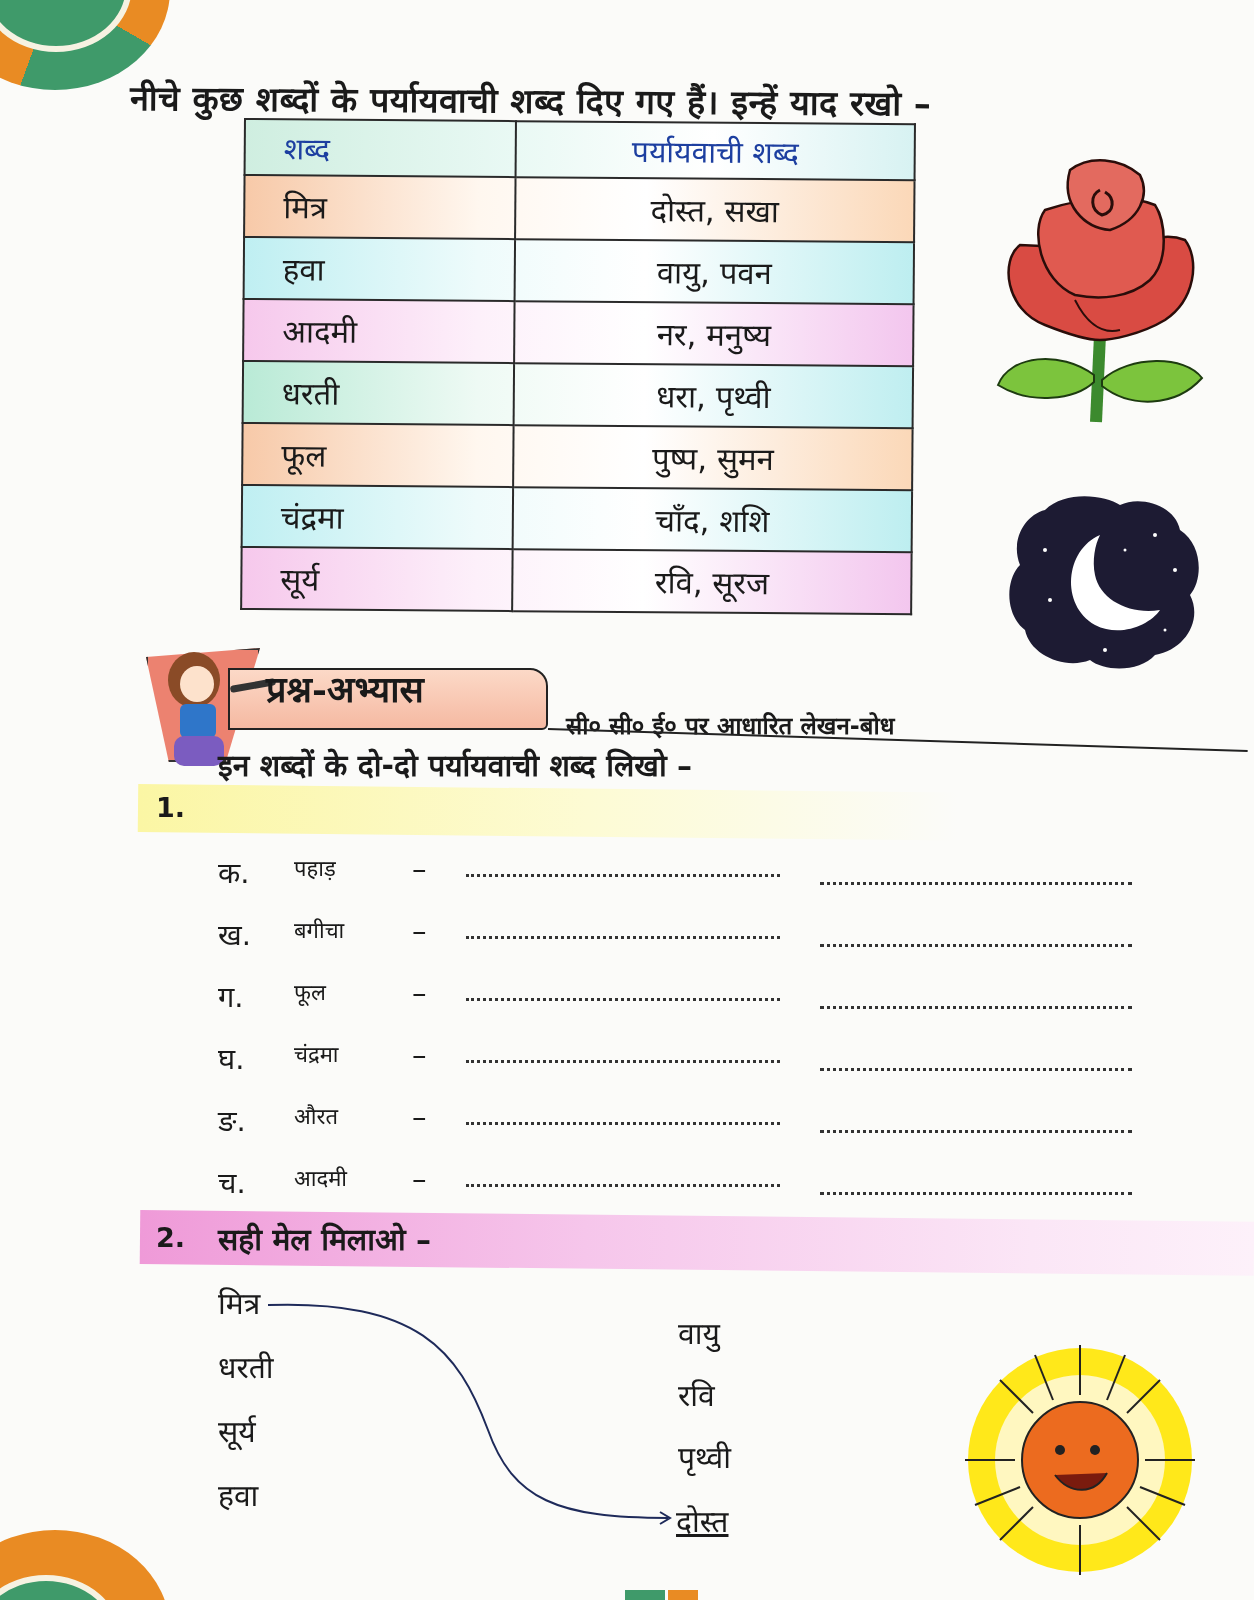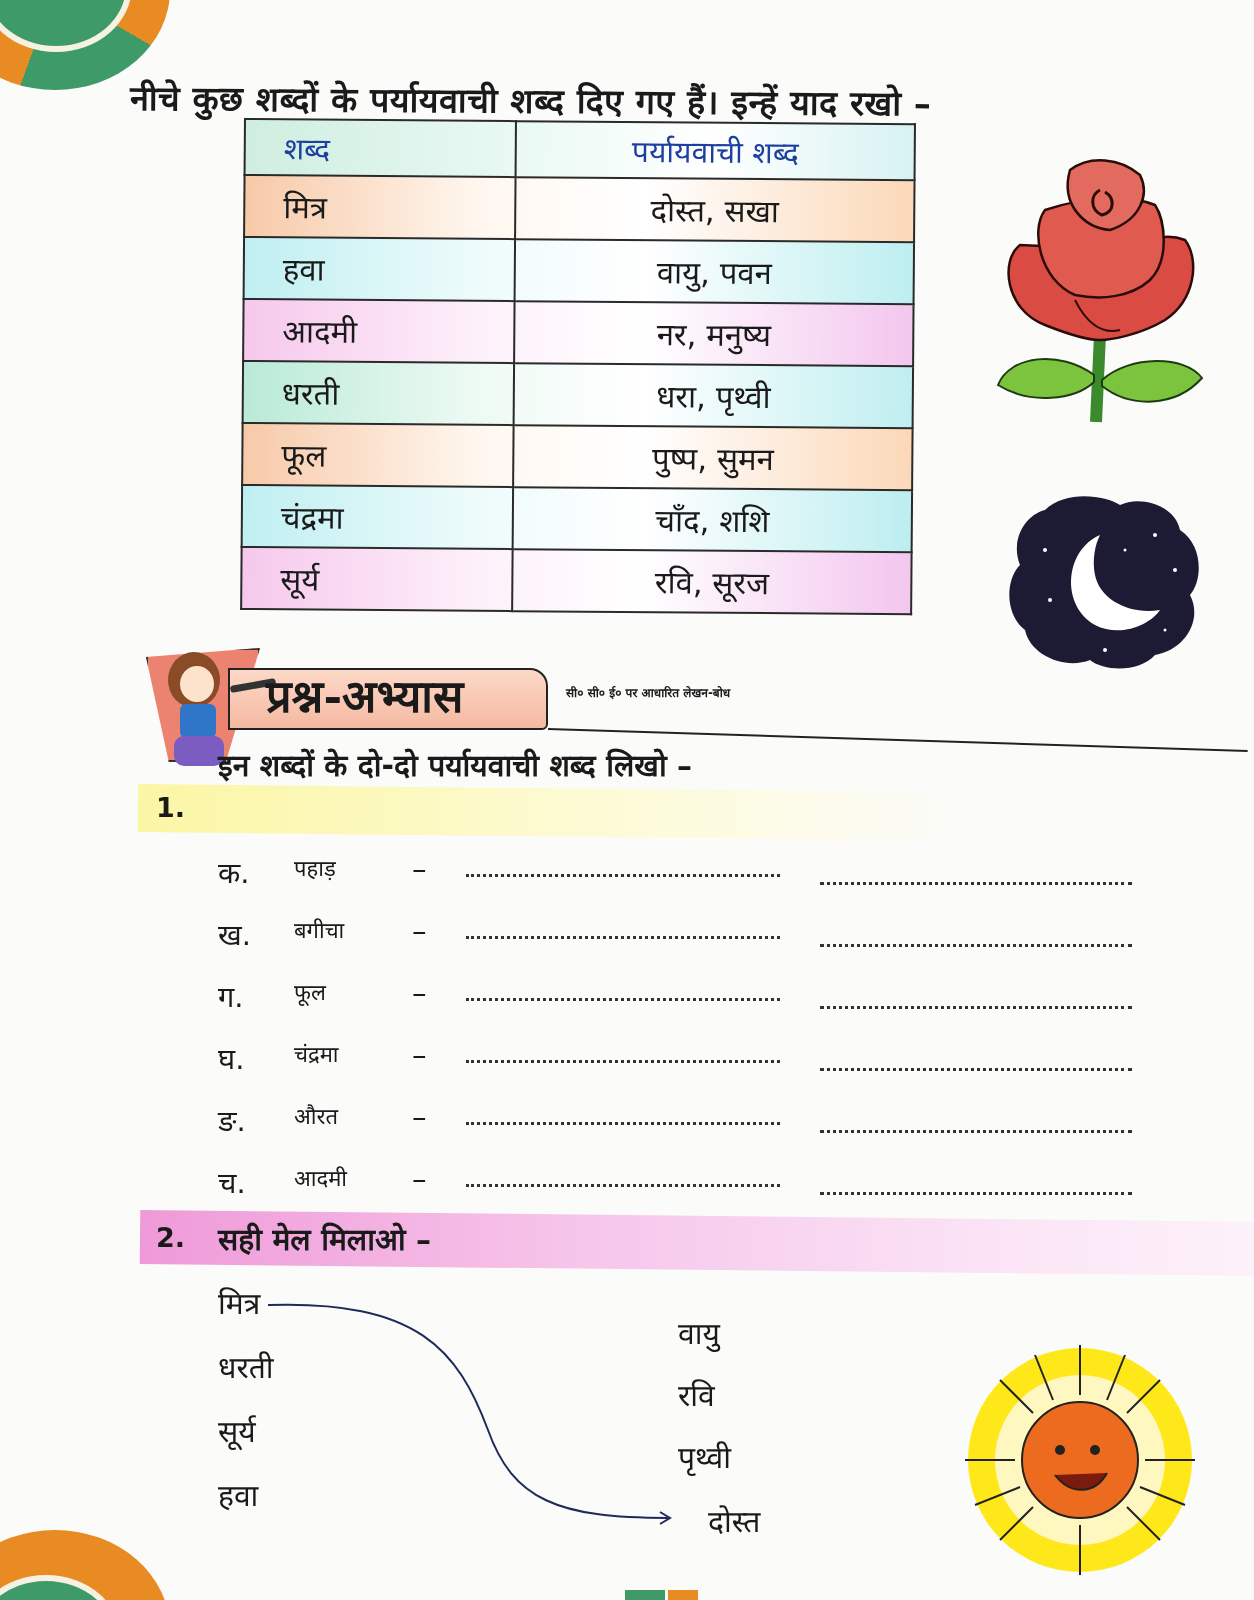--- a/index.html
+++ b/index.html
@@ -29,28 +29,28 @@
   .bg-pink { background:linear-gradient(90deg,#f6c8ec,#fdf0fa 35%,#ffffff 60%,#f3c6ee); }
   .bg-green { background:linear-gradient(90deg,#b9ead6,#eefaf4 35%,#ffffff 60%,#bfeef0); }
 
   .rose { position:absolute; left:990px; top:150px; width:220px; height:280px; }
   .moon { position:absolute; left:1005px; top:490px; width:200px; height:180px; }
   .sun { position:absolute; left:955px; top:1335px; width:250px; height:250px; }
 
   .badge-wrap { position:absolute; left:138px; top:640px; width:420px; height:130px; }
   .badge-bg { position:absolute; left:8px; top:8px; width:110px; height:110px; background:#ec8270; clip-path:polygon(0 8%,100% 0,70% 100%,20% 100%); border:2px solid #333; }
   .badge-banner { position:absolute; left:90px; top:28px; width:316px; height:58px; background:linear-gradient(#fcd9c7,#f5b9a2); border:2px solid #222; border-radius:0 18px 6px 0; }
-  .badge-text { position:absolute; left:128px; top:24px; font-size:45px; font-weight:bold; font-family:"DejaVu Serif", serif; color:#1a1a1a; }
+  .badge-text { position:absolute; left:128px; top:24px; font-size:36px; font-weight:bold; font-family:"DejaVu Serif", serif; color:#1a1a1a; }
   .girl-head { position:absolute; left:30px; top:12px; width:52px; height:56px; border-radius:50%; background:#8a4b27; }
   .girl-face { position:absolute; left:42px; top:26px; width:34px; height:36px; border-radius:50%; background:#fde2cc; }
   .girl-body { position:absolute; left:42px; top:64px; width:36px; height:34px; background:#2f76c9; border-radius:6px; }
   .girl-legs { position:absolute; left:36px; top:96px; width:50px; height:30px; background:#7b5cc0; border-radius:10px; }
   .pen { position:absolute; left:92px; top:42px; width:46px; height:7px; background:#333; transform:rotate(-10deg); border-radius:3px; }
 
-  .sub-label { position:absolute; left:566px; top:684px; font-size:12px; font-weight:bold; }
+  .sub-label { position:absolute; left:566px; top:708px; font-size:24px; font-weight:bold; }
   .rule { position:absolute; left:548px; top:728px; width:700px; height:2px; background:#222; transform:rotate(1.8deg); transform-origin:left; }
 
   .q1 { position:absolute; left:138px; top:784px; width:820px; height:48px; background:linear-gradient(90deg,#fbf6a4,#fdfbd4 55%,rgba(255,255,255,0)); transform:rotate(0.6deg); transform-origin:left; }
   .q-num { position:absolute; font-size:27px; font-weight:bold; }
   .q-text { position:absolute; font-size:30px; font-weight:bold; }
 
   .row { position:absolute; left:218px; height:44px; width:920px; }
   .row .lbl { position:absolute; left:0; top:0; font-size:29px; }
   .row .word { position:absolute; left:76px; top:0; font-size:22px; }
   .row .dash { position:absolute; left:194px; top:0; font-size:29px; }
@@ -200,21 +200,21 @@
 <div class="q-text" style="left:218px; top:1218px;">सही मेल मिलाओ –</div>
 
 <div class="match" style="left:218px; top:1282px;">मित्र</div>
 <div class="match" style="left:218px; top:1346px;">धरती</div>
 <div class="match" style="left:218px; top:1410px;">सूर्य</div>
 <div class="match" style="left:218px; top:1474px;">हवा</div>
 
 <div class="match" style="left:678px; top:1312px;font-family:Liberation Serif, serif;">वायु</div>
 <div class="match" style="left:678px; top:1374px;">रवि</div>
 <div class="match" style="left:678px; top:1436px;">पृथ्वी</div>
-<div class="match" style="left:708px; top:1500px;">दोस्त</div>
+<div class="match" style="left:676px; top:1500px;text-decoration:underline;">दोस्त</div>
 
 <svg class="match-line" viewBox="0 0 420 240">
   <path d="M0 15 C150 10, 190 60, 220 140 C245 210, 290 228, 400 228" fill="none" stroke="#1e2a5a" stroke-width="2"></path>
   <path d="M392 222 L402 228 L392 234" fill="none" stroke="#1e2a5a" stroke-width="2"></path>
 </svg>
 
 <svg class="sun" viewBox="0 0 250 250">
   <circle cx="125" cy="125" r="112" fill="#ffe81a"></circle>
   <circle cx="125" cy="125" r="85" fill="#fff7c0"></circle>
   <g stroke="#222" stroke-width="2">

